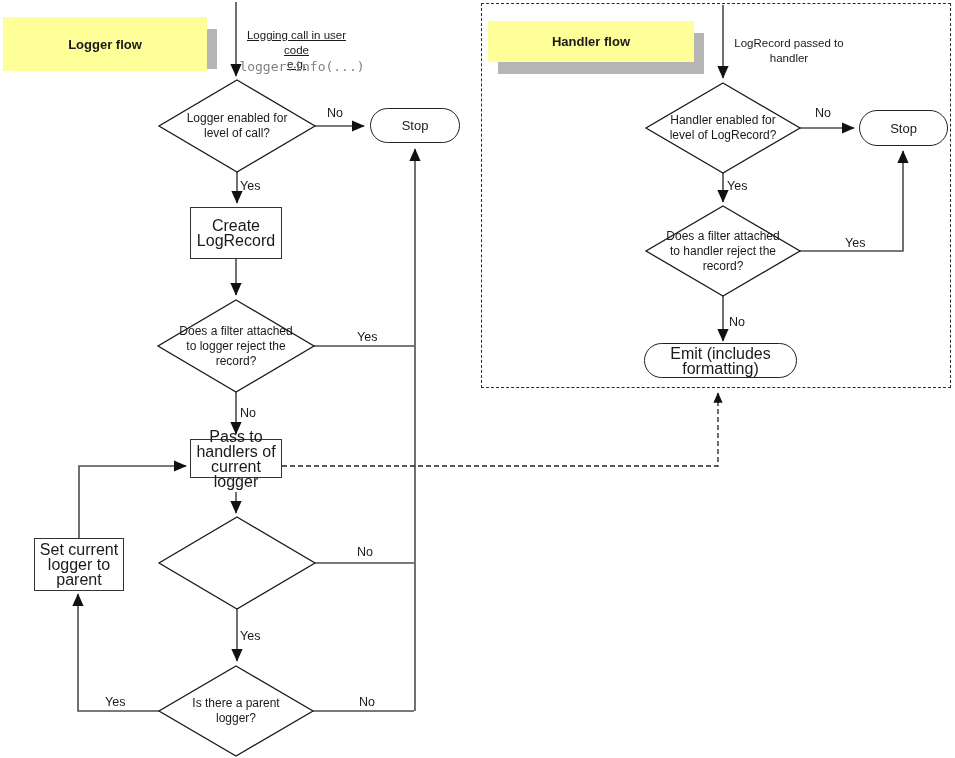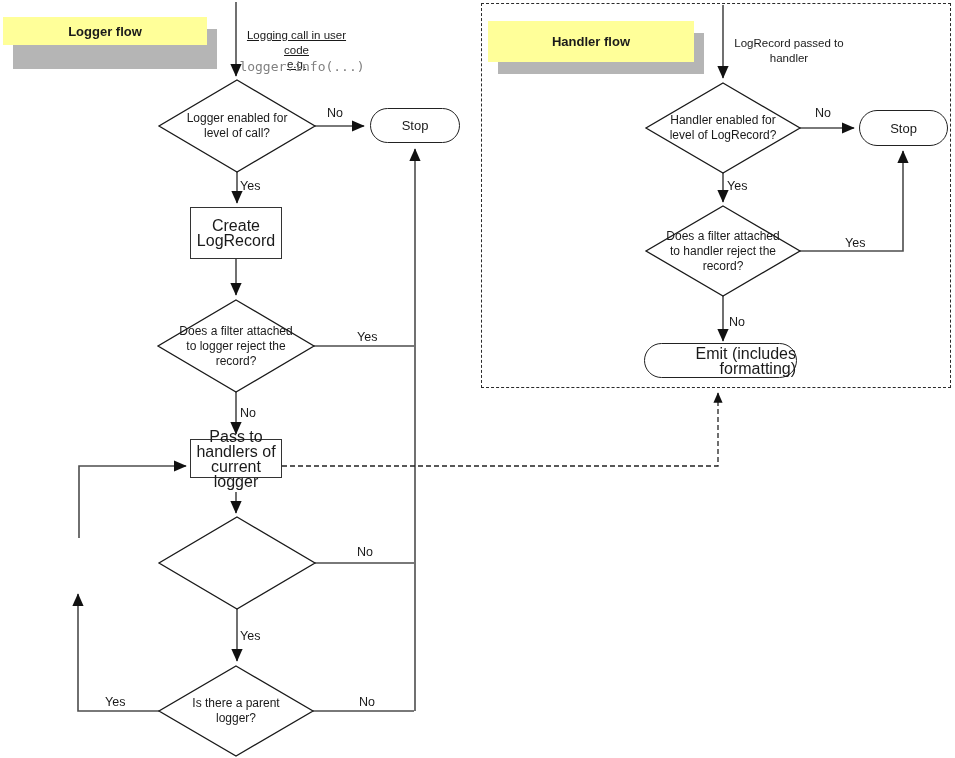--- a/index.html
+++ b/index.html
@@ -21,21 +21,21 @@
   .dm{fill:#ffffff;stroke:#1a1a1a;stroke-width:1.3;}
   .node-label{
     position:absolute;display:flex;align-items:center;justify-content:center;
     text-align:center;white-space:pre-line;font-size:12px;line-height:15px;
   }
   .rect-node{
     position:absolute;display:flex;align-items:center;justify-content:center;
     text-align:center;white-space:pre-line;font-size:16px;line-height:15px;
     background:#ffffff;border:1.5px solid var(--shape-border);box-sizing:border-box;
   }
-  .round-node{border-radius:18px;border-color:#222;text-align:right;}
+  .round-node{border-radius:18px;border-color:#222;}
   .edge{position:absolute;font-size:12.5px;white-space:nowrap;}
   .note-shadow{position:absolute;background:var(--note-shadow);}
   .note{
     position:absolute;background:var(--note-fill);
     display:flex;align-items:center;justify-content:center;
     font-size:13px;font-weight:bold;
   }
   .start-text{
     position:absolute;text-align:center;white-space:pre-line;
     font-size:11.5px;line-height:14.5px;
@@ -86,21 +86,21 @@
     <polygon class="dm" points="236,300 314,346 236,392 158,346"></polygon>
     <polygon class="dm" points="237,517 315,563 237,609 159,563"></polygon>
     <polygon class="dm" points="236,666 313,711 236,756 159,711"></polygon>
     <polygon class="dm" points="723,83 800,128 723,173 646,128"></polygon>
     <polygon class="dm" points="723,206 800,251 723,296 646,251"></polygon>
   </svg>
 
   <div class="handler-box"></div>
 
   <div class="note-shadow" style="left:13px;top:29px;width:204px;height:40px;"></div>
-  <div class="note" style="left:3px;top:17px;width:204px;height:28px;">
+  <div class="note" style="left:3px;top:17px;width:204px;height:54px;">
     <span>Logger flow</span>
   </div>
   <div class="note-shadow" style="left:498px;top:33px;width:206px;height:41px;"></div>
   <div class="note" style="left:488px;top:21px;width:206px;height:41px;">
     <span>Handler flow</span>
   </div>
 
   <div class="start-text" style="left:226px;top:28px;width:141px;text-decoration:underline;">Logging call in user
 code
 e.g.</div>
@@ -108,20 +108,22 @@
 
   <div class="start-text" style="left:719px;top:36px;width:140px;">LogRecord passed to
 handler</div>
 
   <div class="rect-node round-node" style="left:370px;top:108px;width:90px;height:35px;font-size:13px;">Stop</div>
   <div class="rect-node" style="left:190px;top:207px;width:92px;height:52px;">Create
 LogRecord</div>
   <div class="rect-node" style="left:190px;top:439px;width:92px;height:39px;">Pass to
 handlers of
 current logger</div>
+  <div class="rect-node" style="left:34px;top:538px;width:90px;height:53px;">Set current
+logger to parent</div>
 
   <div class="rect-node round-node" style="left:859px;top:110px;width:89px;height:36px;font-size:13px;">Stop</div>
   <div class="rect-node round-node" style="left:644px;top:343px;width:153px;height:35px;">Emit (includes formatting)</div>
 
   <div class="node-label" style="left:157px;top:103px;width:160px;height:46px;">Logger enabled for
 level of call?</div>
   <div class="node-label" style="left:156px;top:320px;width:160px;height:52px;">Does a filter attached
 to logger reject the
 record?</div>
   <div class="node-label" style="left:643px;top:106px;width:160px;height:44px;">Handler enabled for

